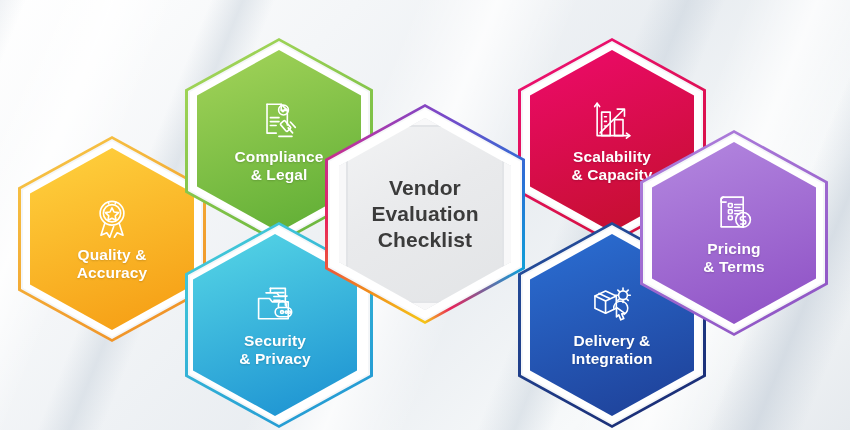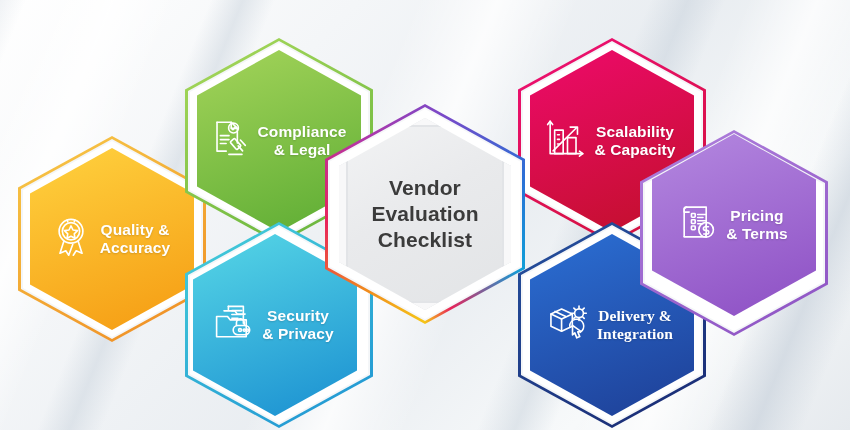--- a/index.html
+++ b/index.html
@@ -47,21 +47,21 @@
   .white-gap{
     position:absolute;
     -webkit-clip-path: polygon(50% 0%, 100% 25%, 100% 75%, 50% 100%, 0% 75%, 0% 25%);
     clip-path: polygon(50% 0%, 100% 25%, 100% 75%, 50% 100%, 0% 75%, 0% 25%);
     background:#ffffff;
   }
   .core{
     position:absolute;
     -webkit-clip-path: polygon(50% 0%, 100% 25%, 100% 75%, 50% 100%, 0% 75%, 0% 25%);
     clip-path: polygon(50% 0%, 100% 25%, 100% 75%, 50% 100%, 0% 75%, 0% 25%);
-    display:flex; 
+    display:flex; flex-direction:column;
     align-items:center; justify-content:center;
   }
   .drop{
     position:absolute;
     -webkit-clip-path: polygon(50% 0%, 100% 25%, 100% 75%, 50% 100%, 0% 75%, 0% 25%);
     clip-path: polygon(50% 0%, 100% 25%, 100% 75%, 50% 100%, 0% 75%, 0% 25%);
     background:linear-gradient(135deg,rgba(120,130,140,.30),rgba(140,150,160,.10));
   }
   .icon-slot{
     width:46px; height:46px;
@@ -233,21 +233,21 @@
       <path d="M26.6 22.5h8.9v16.8h-8.9z"></path>
       <path d="M11.6 36.4L36 12.3"></path>
       <path d="M29.4 11.6H37v7.5"></path>
       <path d="M16.2 19.6h2M16.2 24.4h2M16.2 29.2h2"></path>
     </svg>
           </div>
       <div class="label">Scalability
 &amp; Capacity</div>
     </div>
       </div>
-      <div class="node" style="left: 518px; top: 222px; width: 188px; height: 206px; font-family: Liberation Serif, serif;">
+      <div class="node" style="left: 518px; top: 222px; width: 188px; height: 206px;">
     <div class="drop" style="left:17px;top:18px;
                 width:164px;height:182px;"></div>
 
     <div class="ring-wrap" style="width:100%;height:100%;">
       <div class="ring-outer" style="background:linear-gradient(150deg,#25519f,#1a2a72);"></div>
       <div class="ring-inner" style="left:3px;top:3px;width:182px;height:200px;
                   background:#f4f6f8;"></div>
     </div>
 
     <div class="white-gap" style="left:5px;top:5px;
@@ -279,21 +279,21 @@
 
     <div class="ring-wrap" style="width:100%;height:100%;">
       <div class="ring-outer" style="background:linear-gradient(150deg,#b081dd,#8c51c2);"></div>
       <div class="ring-inner" style="left:3px;top:3px;width:182px;height:200px;
                   background:#f4f6f8;"></div>
     </div>
 
     <div class="white-gap" style="left:5px;top:5px;
                 width:178px;height:196px;"></div>
 
-    <div class="core" style="left:12px;top:4px;
+    <div class="core" style="left:12px;top:12px;
                 width:164px;height:182px;
                 background:linear-gradient(160deg,#b488e0 0%,#8d4fc4 100%);">
       <div class="icon-slot">
     <svg viewBox="0 0 48 48" fill="none" stroke="#fff" stroke-width="1.7" stroke-linecap="round" stroke-linejoin="round">
       <path d="M13.2 7.4h20.4v30.9H10.6V10a2.6 2.6 0 012.6-2.6z"></path>
       <path d="M13.2 7.4a2.6 2.6 0 00-2.6 2.6v2.6h5.2"></path>
       <path d="M10.6 38.3h23V36"></path>
       <rect x="18.2" y="14.1" width="3.9" height="3.9" rx=".7"></rect>
       <rect x="18.2" y="20.6" width="3.9" height="3.9" rx=".7"></rect>
       <rect x="18.2" y="27.1" width="3.9" height="3.9" rx=".7"></rect>

